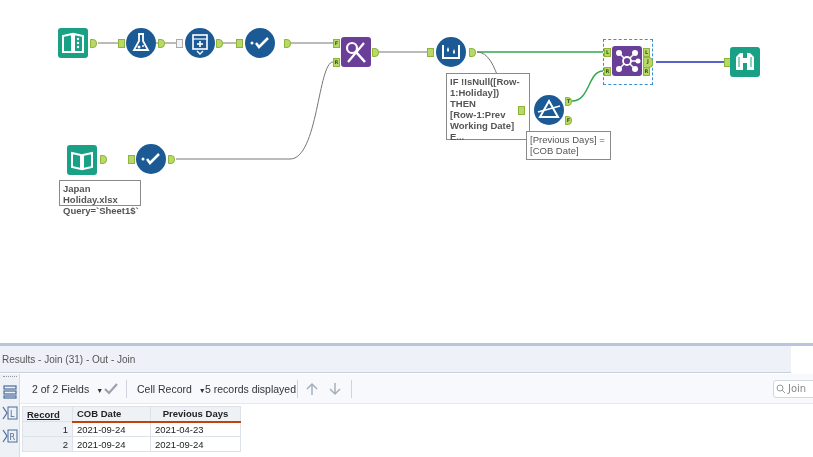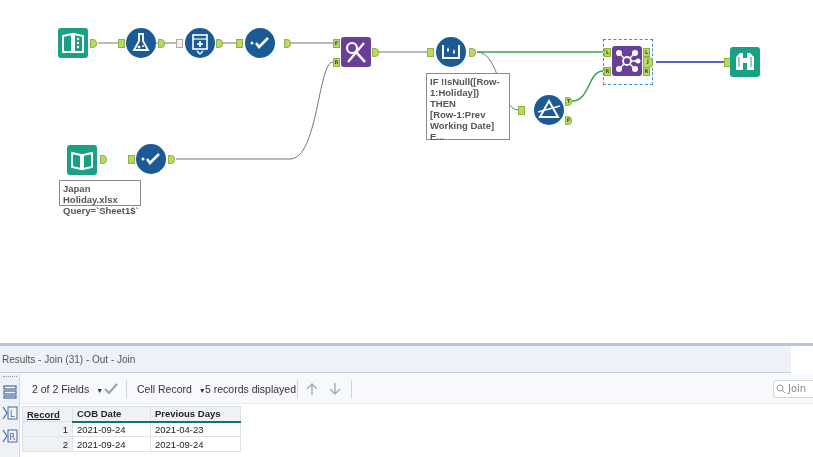--- a/index.html
+++ b/index.html
@@ -17,21 +17,21 @@
   .res-topline { position: absolute; left: 0; top: 0; width: 813px; height: 3px; background: #b7c6dc; }
   .res-header { position: absolute; left: 0; top: 3px; width: 791px; height: 27px; background: #eef1f8; border-bottom: 1px solid #c9cfdb; font-family: "Liberation Sans", sans-serif; font-size: 10px; color: #555; padding: 8px 0 0 2px; }
   .res-toolbar { position: absolute; left: 20px; top: 31px; width: 793px; height: 30px; background: #f7f9fc; border-bottom: 1px solid #e6eaf0; font-family: "Liberation Sans", sans-serif; font-size: 10.5px; color: #333; }
   .tb-item { position: absolute; top: 9px; white-space: nowrap; }
   .tb-sep { position: absolute; top: 6px; width: 1px; height: 18px; background: #cfd4dc; }
   .leftbar { position: absolute; left: 0; top: 31px; width: 20px; height: 83px; background: #eef1f6; border-right: 1px solid #d7dbe3; }
   .lb-icon { position: absolute; left: 2px; width: 16px; height: 16px; }
   .search { position: absolute; left: 773px; top: 37px; width: 50px; height: 18px; border: 1px solid #d3d8e0; border-radius: 3px; background: #fff; font-family: "DejaVu Sans", sans-serif; font-size: 10px; color: #888; padding: 2px 0 0 14px; }
   table.grid { position: absolute; left: 22px; top: 63px; border-collapse: collapse; font-family: "Liberation Sans", sans-serif; font-size: 9.5px; color: #222; }
   table.grid th { background: #eef1f6; text-align: left; font-weight: bold; height: 15px; padding: 1px 4px; border: 1px solid #dde1e8; }
-  table.grid th.g { border-bottom: 2px solid #0f766e; }
+  table.grid th.g { border-bottom: 2px solid #c2410c; }
   table.grid td { height: 15px; padding: 1px 4px; border: 1px solid #dde1e8; }
   table.grid td.rec { background: #eef1f6; text-align: right; }
 </style>
 </head>
 <body>
 
 <div id="canvas">
   <svg id="wires">
 
     <path d="M98 43 L118 43" stroke="#777" stroke-width="1" fill="none"></path>
@@ -110,36 +110,38 @@
 
   <div class="anchor" style="left:427px;top:48px;"></div>
   <div class="tool" style="left:436px;top:37px;">
     <svg viewBox="0 0 30 30">
         <circle cx="15" cy="15" r="15" fill="#1c5a96"></circle>
         <path d="M7 8 L7 21 L23 21 L23 8" fill="none" stroke="#fff" stroke-width="2"></path>
         <path d="M12 10 Q10 14 12 15 Q14 14 12 10 Z M18 12 Q16 16 18 17 Q20 16 18 12 Z" fill="#fff"></path>
       </svg>
   </div>
   <div class="anchor out" style="left:469px;top:48px;"></div>
-  <div class="anno" style="left:426px;top:73px;width:84px;height:67px;">IF !IsNull([Row-
+  <div class="anno" style="left:446px;top:73px;width:84px;height:67px;">IF !IsNull([Row-
 1:Holiday]) THEN
 [Row-1:Prev
 Working Date]
 E...</div>
 
   <div class="anchor" style="left:518px;top:106px;"></div>
   <div class="tool" style="left:534px;top:95px;">
     <svg viewBox="0 0 30 30">
         <circle cx="15" cy="15" r="15" fill="#1c5a96"></circle>
         <path d="M15 6 L24 22 L6 22 Z" fill="none" stroke="#fff" stroke-width="2"></path>
         <line x1="4" y1="17" x2="26" y2="11" stroke="#fff" stroke-width="1.6"></line>
       </svg>
   </div>
   <div class="anchor out" style="left:565px;top:97px;">T</div>
   <div class="anchor out" style="left:565px;top:116px;">F</div>
+  <div class="anno" style="left:526px;top:131px;width:85px;height:29px;font-weight:normal;">[Previous Days] =
+[COB Date]</div>
 
   <div class="selbox" style="left:603px;top:39px;width:50px;height:46px;"></div>
   <div class="anchor" style="left:604px;top:48px;">L</div>
   <div class="anchor" style="left:604px;top:67px;">R</div>
   <div class="tool" style="left:612px;top:46px;">
     <svg viewBox="0 0 30 30">
         <rect x="0" y="0" width="30" height="30" rx="3" fill="#6a3f97"></rect>
         <circle cx="15" cy="15" r="4" fill="none" stroke="#fff" stroke-width="1.8"></circle>
         <circle cx="7" cy="7" r="3" fill="#fff"></circle>
         <circle cx="23" cy="7" r="3" fill="#fff"></circle>
@@ -237,21 +239,21 @@
         <line x1="6" y1="6" x2="9" y2="9" stroke="#999" stroke-width="1"></line>
       </svg>
     <span>Join</span>
   </div>
 
   <table class="grid">
     <thead>
       <tr>
         <th style="width:50px;text-decoration:underline;">Record</th>
         <th class="g" style="width:78px;">COB Date</th>
-        <th class="g" style="width:90px;">Previous Days</th>
+        <th class="g" style="width:90px;text-align:center;">Previous Days</th>
       </tr>
     </thead>
     <tbody>
       <tr>
         <td class="rec">1</td>
         <td>2021-09-24</td>
         <td>2021-04-23</td>
       </tr>
       <tr>
         <td class="rec">2</td>

